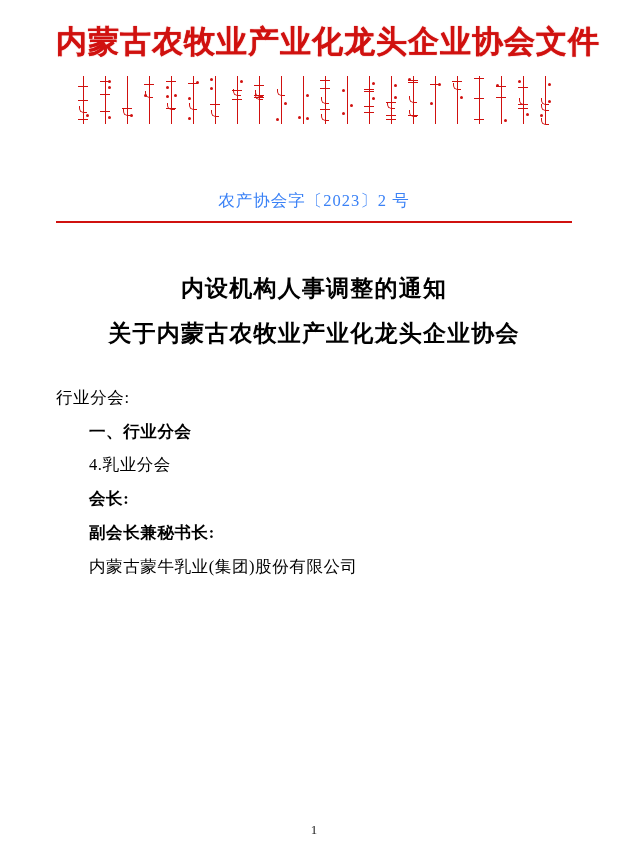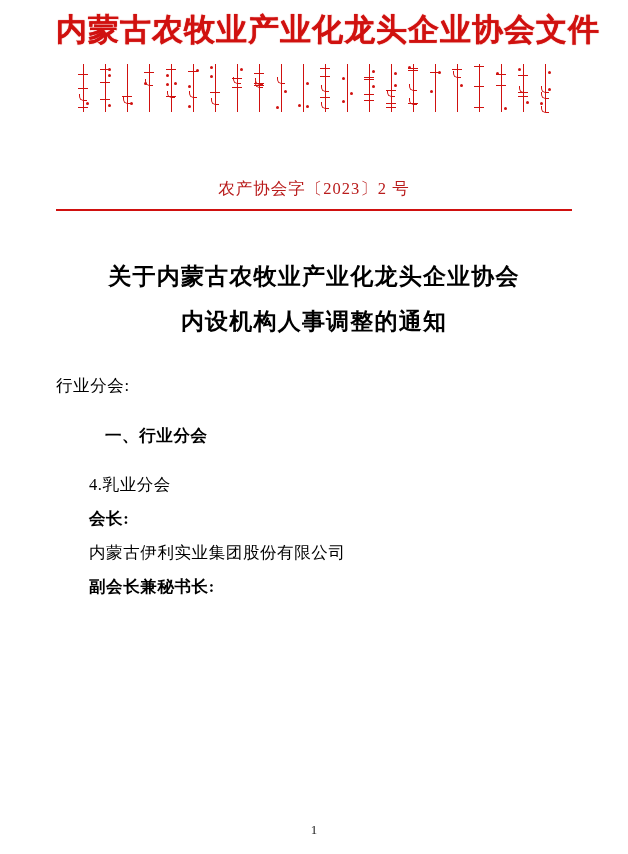--- a/index.html
+++ b/index.html
@@ -19,21 +19,21 @@
     position: relative;
     width: 628px;
     height: 854px;
     box-sizing: border-box;
     padding: 0 56px;
   }
 
   
   .masthead {
     text-align: left;
-    padding-top: 12px;
+    padding-top: 24px;
   }
   .masthead-title {
     color: #d0110f;
     font-family: "Liberation Serif", "DejaVu Serif", serif;
     font-weight: bold;
     font-size: 31px;
     letter-spacing: 1px;
     line-height: 1.15;
     white-space: nowrap;
     text-shadow: 0 0 1px #d0110f;
@@ -84,21 +84,21 @@
     border-bottom: 1.6px solid #d0110f;
     border-bottom-left-radius: 5px;
   }
 
   
   .docnum {
     margin-top: 58px;
     text-align: center;
     font-size: 16.5px;
     letter-spacing: 1px;
-    color: #b91c1c;
+    color: #3b82f6;
   }
   .red-rule {
     margin-top: 9px;
     height: 2.2px;
     background: #d0110f;
     width: 100%;
   }
 
   
   .doc-title {
@@ -121,21 +121,21 @@
   }
   .salutation {
     margin: 0 0 0 0;
   }
   .para {
     margin: 0;
     text-indent: 33px;
     text-align: justify;
   }
   .heading-l1 {
-    margin: 16px;
+    margin: 0;
     text-indent: 33px;
     font-weight: bold;
   }
   .item {
     margin: 0;
     text-indent: 33px;
   }
   .role {
     margin: 0;
     text-indent: 33px;
@@ -329,27 +329,27 @@
           <div class="hook" style="top: 24px;"></div>
           <div class="hook" style="top: 44px;"></div>
         </div>
       </div>
   </div>
 
   <div class="docnum">农产协会字〔2023〕2 号</div>
   <div class="red-rule"></div>
 
   <div class="doc-title">
+    <div>内设机构人事调整的通知</div>
     <div>关于内蒙古农牧业产业化龙头企业协会</div>
-    <div>内设机构人事调整的通知</div>
   </div>
 
   <div class="body-text">
     <p class="salutation">行业分会:</p>
     <p class="heading-l1">一、行业分会</p>
     <p class="item">4.乳业分会</p>
     <p class="role">会长:</p>
-    <p class="org">内蒙古伊利实业集团股份有限公司</p>
     <p class="role">副会长兼秘书长:</p>
+    <p class="org">内蒙古蒙牛乳业(集团)股份有限公司</p>
   </div>
 
   <div class="page-number">1</div>
 </div>
 
 </body></html>

